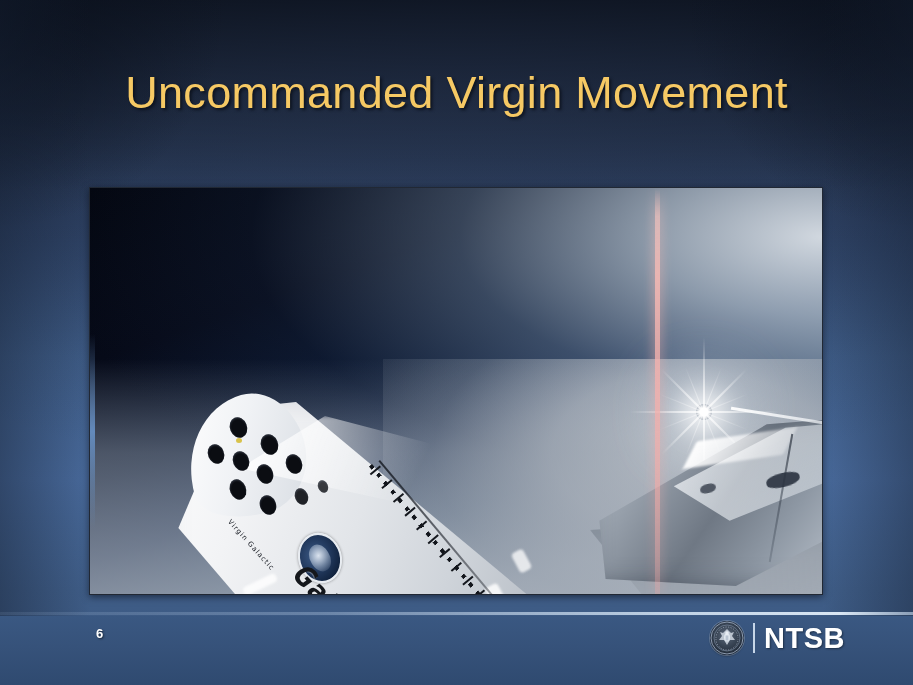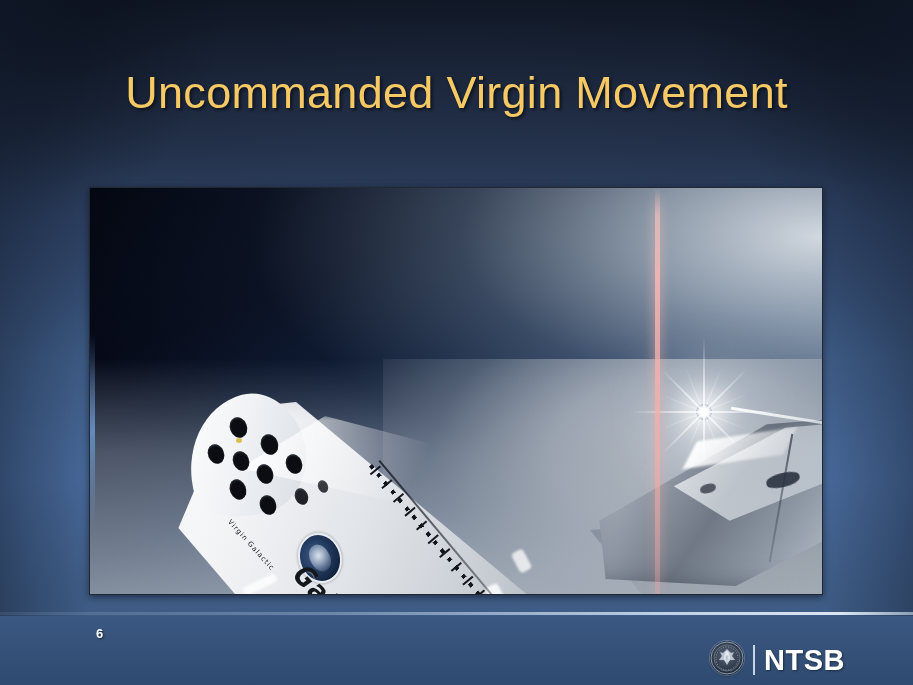--- a/index.html
+++ b/index.html
@@ -346,23 +346,22 @@
     font-size: 13px;
     font-weight: 700;
     text-shadow: 1px 1px 2px rgba(10,18,30,0.7);
   }
   .brand {
     position: absolute;
     right: 68px;
     top: 617px;
     height: 42px;
     display: flex;
-    align-items: flex-end;
+    align-items: center;
     gap: 9px;
-    margin-top: 16px;
   }
   .seal {
     width: 34px; height: 34px;
     border-radius: 50%;
     background: radial-gradient(circle at 48% 42%, #5d6a7c 0%, #3a4656 38%, #232d3b 70%, #161d27 100%);
     position: relative;
     box-shadow: 0 0 0 1px rgba(180,195,215,0.35), 0 1px 2px rgba(0,0,0,0.5);
     overflow: hidden;
   }
   .seal svg { position: absolute; left: 0; top: 0; }

